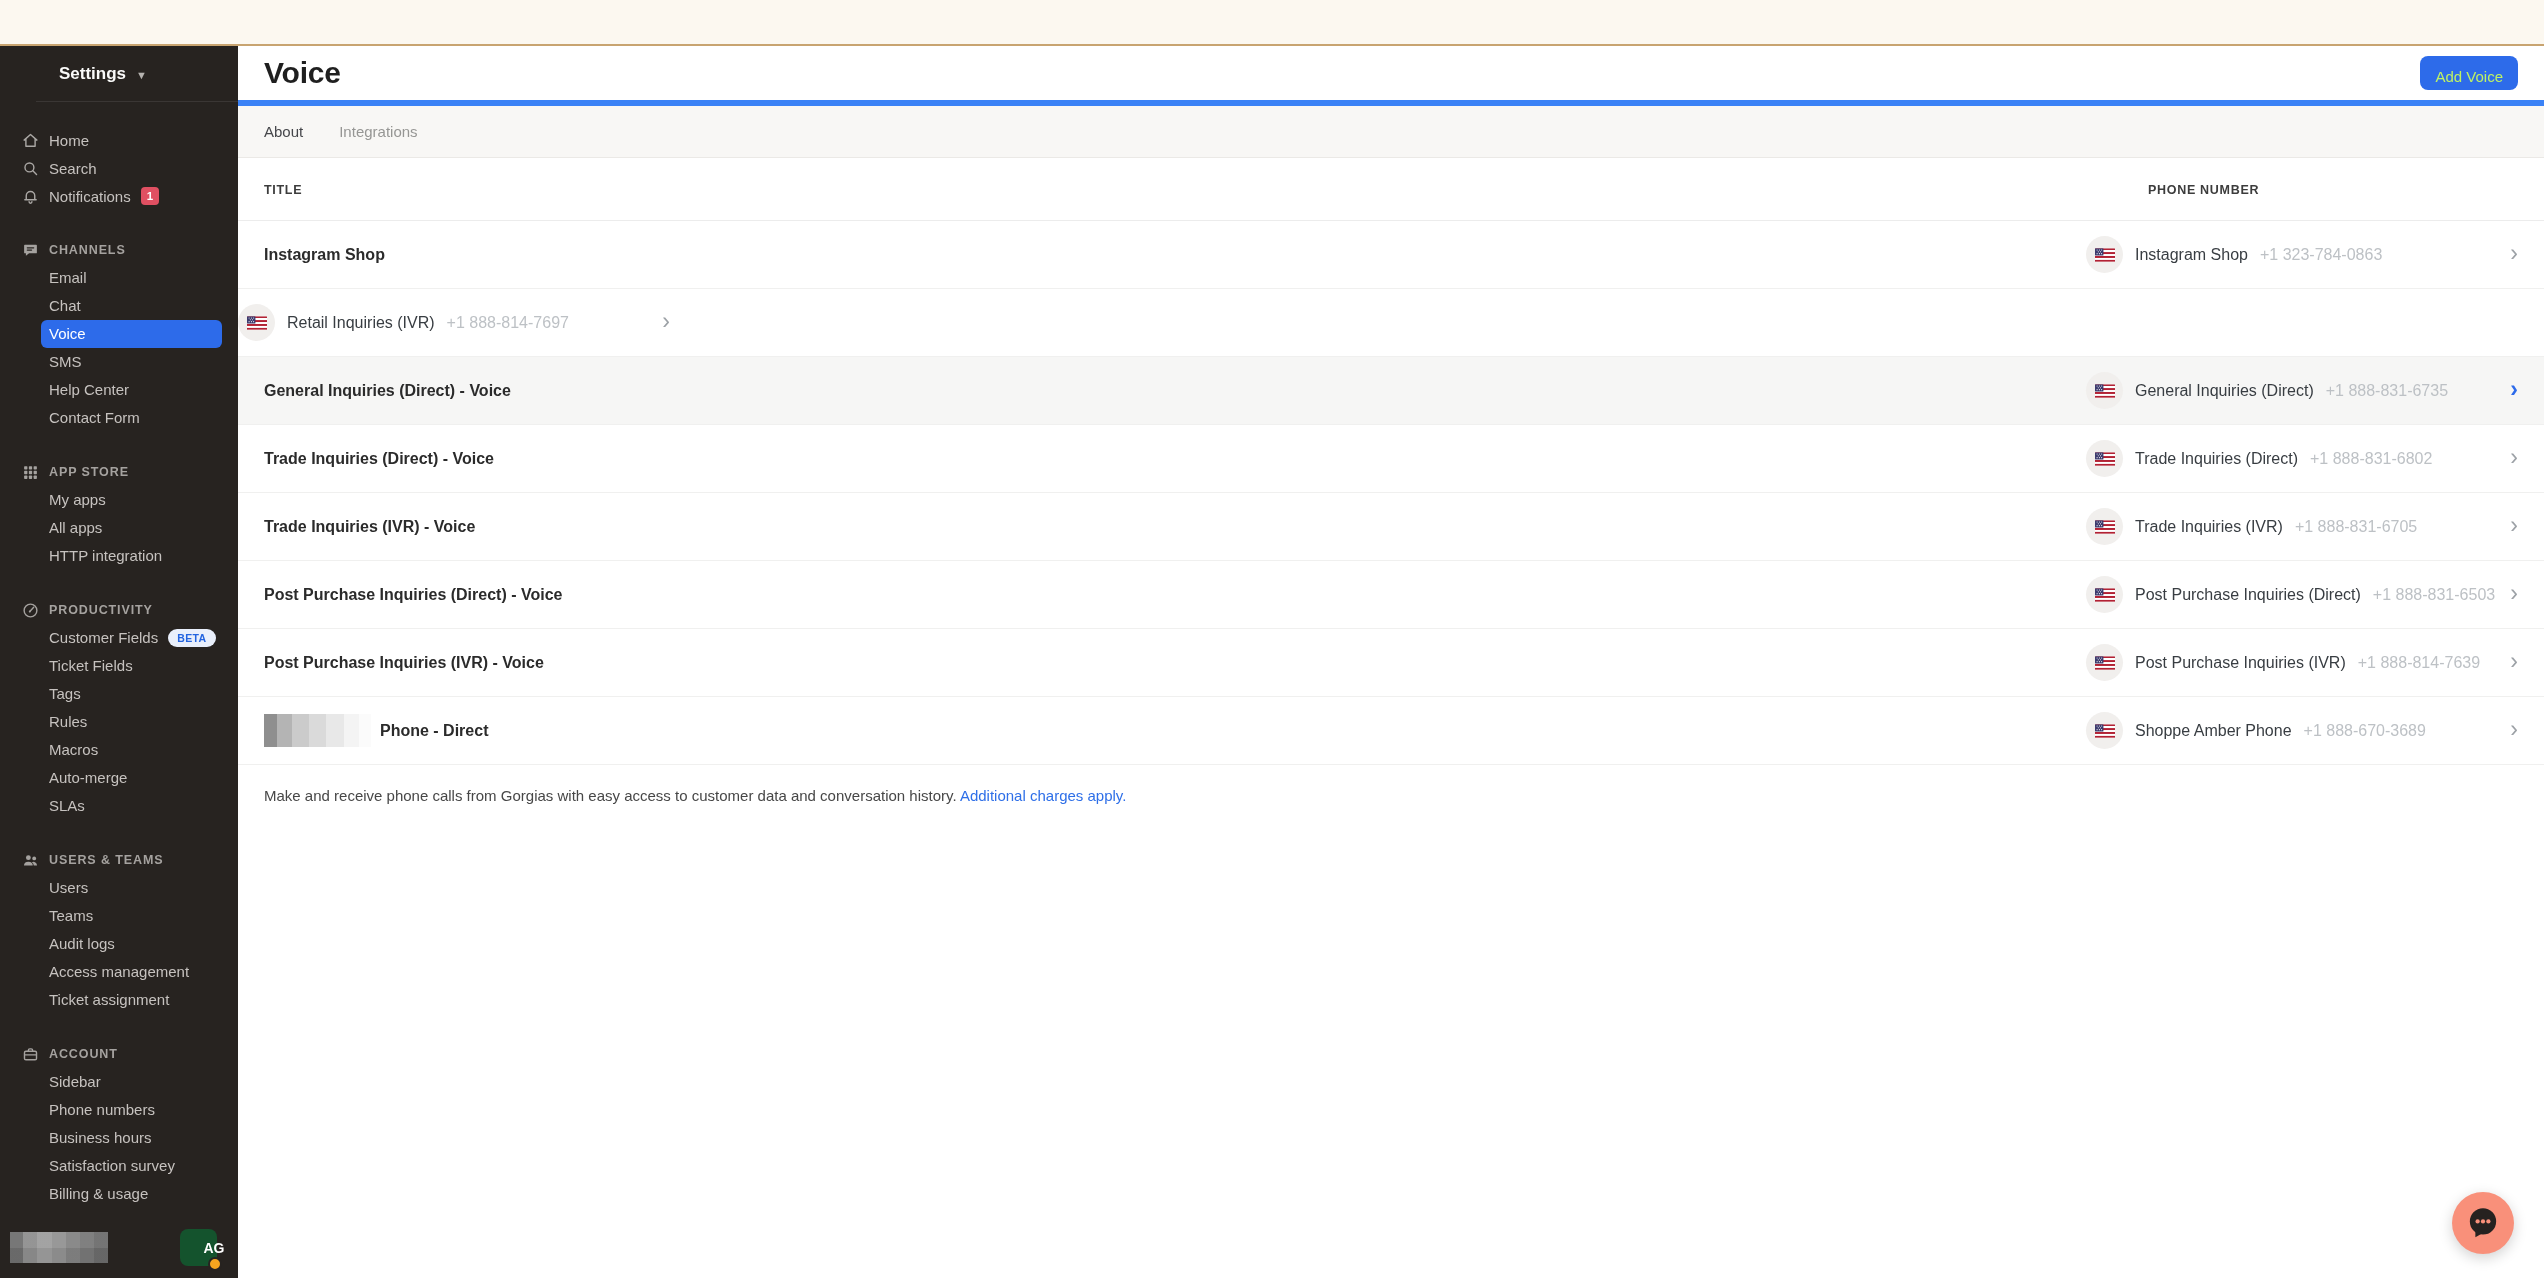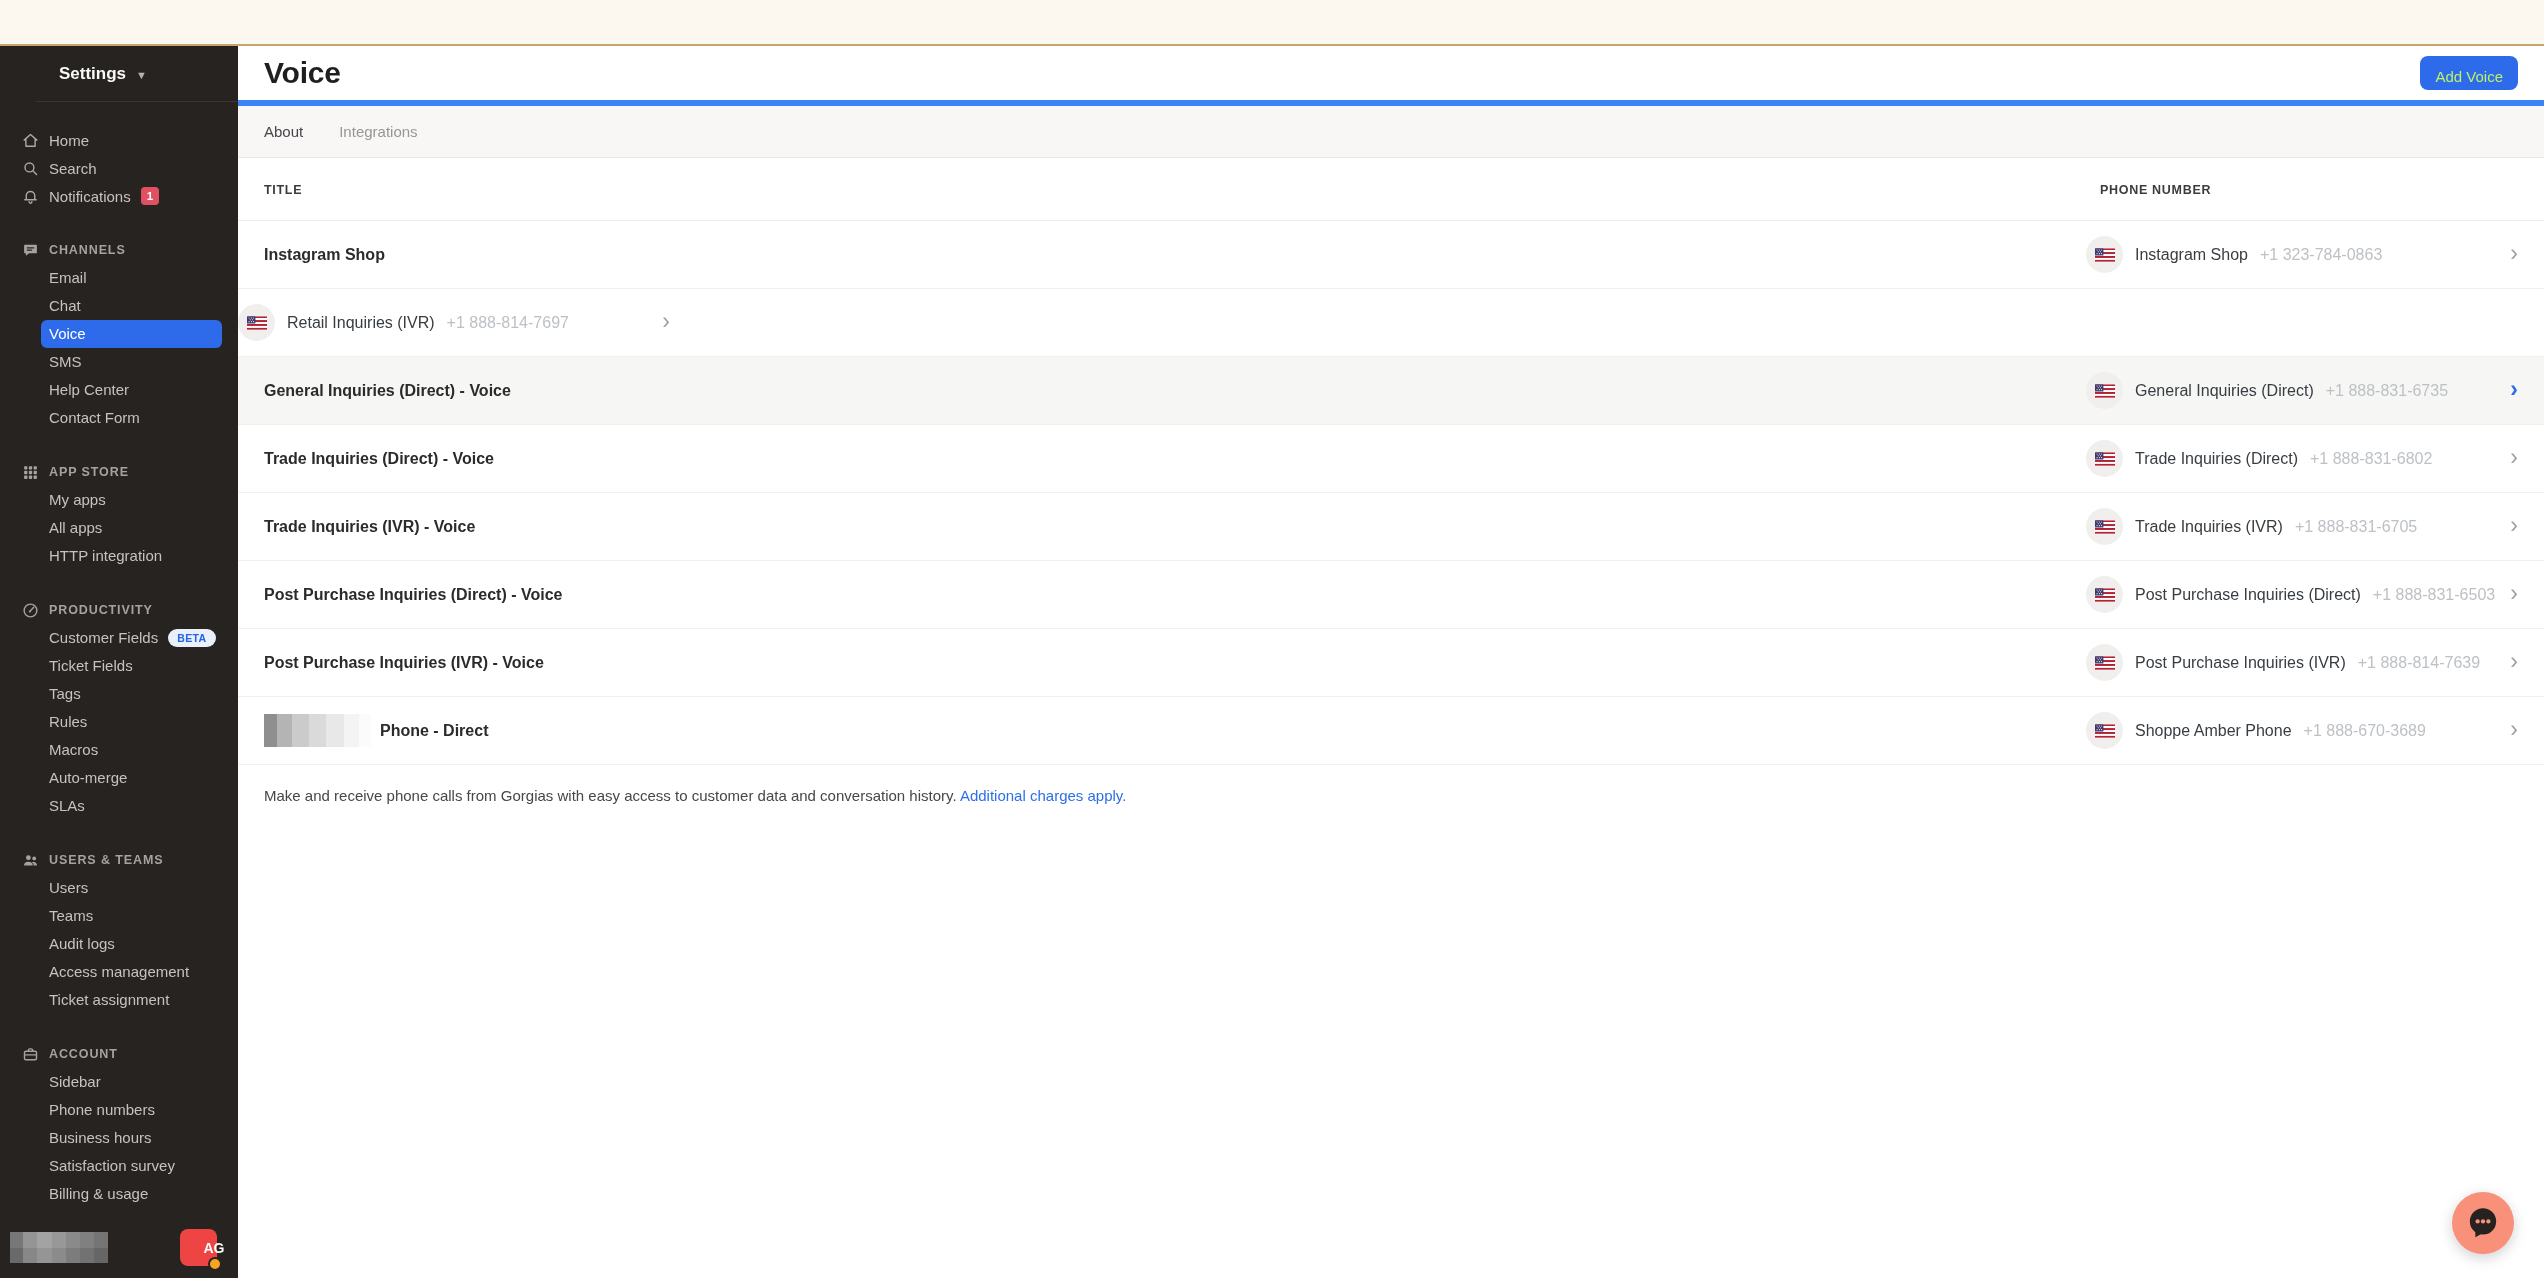--- a/index.html
+++ b/index.html
@@ -38,41 +38,41 @@
   .side-item.active { background:#2d6bea; color:#fff; font-weight:500; }
   .beta-pill { margin-left:10px; background:#e9effb; color:#2364e0; font-size:10.5px; font-weight:700;
                letter-spacing:.4px; border-radius:999px; padding:2.5px 9px; line-height:1.2; }
 
   .user-row { position:absolute; left:0; right:0; bottom:8px; height:46px; }
   .redact-dark { position:absolute; left:10px; top:8px; width:98px; height:31px;
     background:linear-gradient(180deg, rgba(255,255,255,.06) 0 50%, rgba(0,0,0,.05) 50% 100%),
       linear-gradient(90deg,#6f6f6f 0 13px,#8e8e8e 0 27px,#9d9d9d 0 42px,#929292 0 56px,#838383 0 70px,#787878 0 84px,#6c6c6c 0 98px);
   }
   .avatar { position:absolute; left:180px; top:5px; width:37px; height:37px; border-radius:8px;
-            background:#ef4444; color:#fff; font-size:14px; font-weight:700;
+            background:#14532d; color:#fff; font-size:14px; font-weight:700;
             display:flex; align-items:center; justify-content:center; cursor:pointer;padding-left:31px; }
   .status-dot { position:absolute; right:-5px; bottom:-5px; width:14px; height:14px; border-radius:50%;
                 background:#f6a51f; border:2.5px solid #272320; }
 
   
   .main { flex:1; display:flex; flex-direction:column; background:#fff; min-width:0; position:relative; }
   .main-head { height:54px; flex:none; display:flex; align-items:center; padding:0 26px; }
   .page-title { font-size:30px; font-weight:600; color:#1f1f1f; letter-spacing:-.2px; }
   .add-btn { margin-left:auto; background:#2d6bea; color:#bef264; border:none; border-radius:8px;
              height:34px; padding:12px 15px; font-size:15px; font-weight:500; cursor:pointer;
              font-family:inherit; }
 
   .tabbar { height:58px; flex:none; background:#f8f7f5; border-top:6px solid #3b82f6;
             border-bottom:1px solid #ebe9e6; display:flex; align-items:center; padding:0 26px; gap:36px; }
   .tab { font-size:15px; color:#969694; cursor:pointer; }
   .tab.active { color:#45464a; }
 
   .thead { height:63px; flex:none; display:flex; align-items:center; border-bottom:1px solid #ececec; }
   .th-title { flex:1; padding-left:26px; }
-  .th-phone { width:444px; flex:none; }
+  .th-phone { width:396px; flex:none; }
   .th { font-size:12.5px; font-weight:700; letter-spacing:.7px; color:#3c3c3c; text-transform:uppercase; }
 
   .rows { }
   .row { height:68px; display:flex; align-items:center; border-bottom:1px solid #f0f0ef; cursor:pointer; }
   .row.hover { background:#f6f6f5; }
   .row-title-cell { flex:1; min-width:0; padding-left:26px; display:flex; align-items:center; }
   .redact-light { width:107px; height:33px; margin-right:9px; flex:none;
     background:linear-gradient(90deg,#8f8f8f 0 13px,#b4b4b4 0 28px,#cbcbcb 0 45px,#dadada 0 62px,#e8e8e8 0 80px,#f4f4f4 0 95px,#fbfbfb 0 107px); }
   .row-title { font-size:16px; font-weight:600; color:#2b2b2b; white-space:nowrap; }
   .row-phone-cell { width:458px; flex:none; display:flex; align-items:center; }

